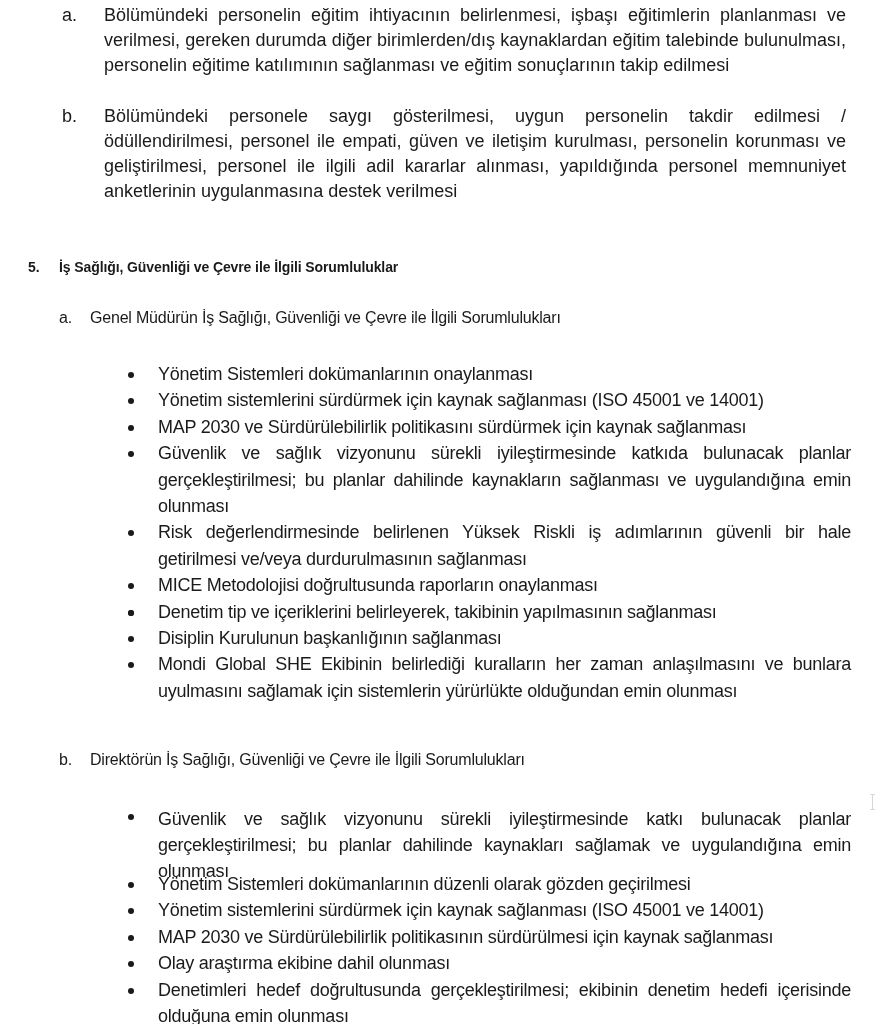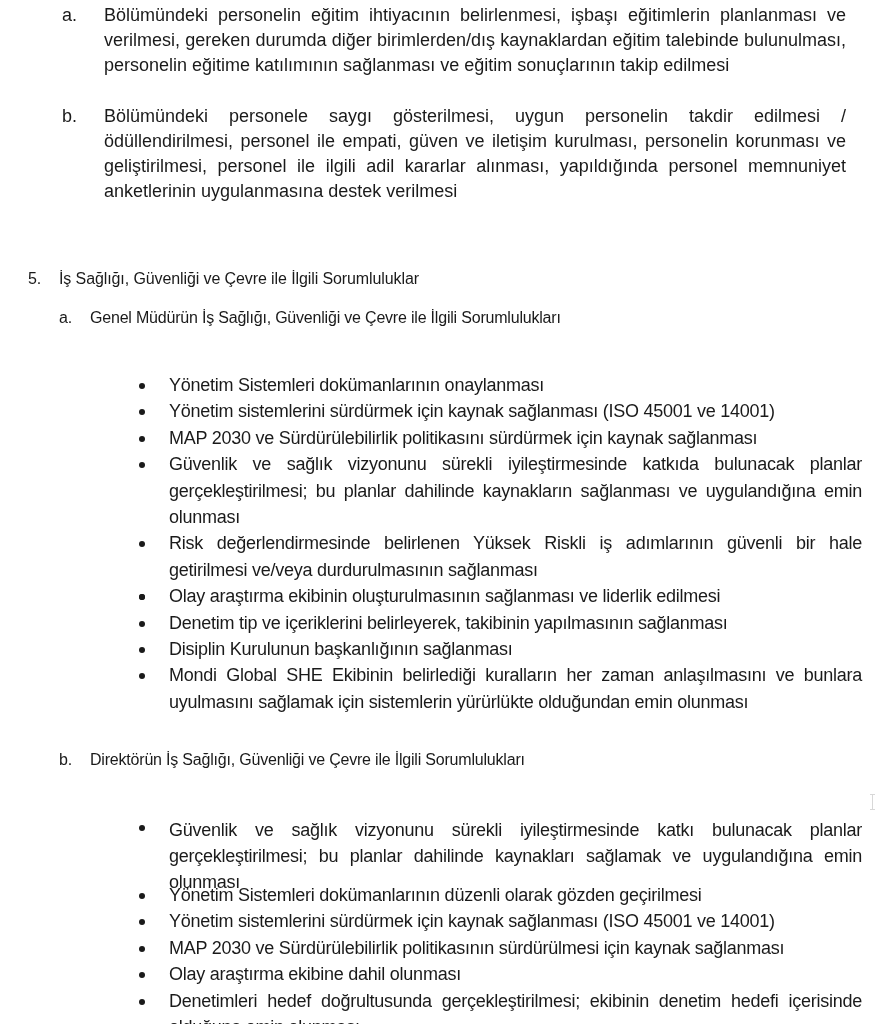--- a/index.html
+++ b/index.html
@@ -8,29 +8,29 @@
     font-family: "Liberation Sans", sans-serif; color: #1a1a1a;
   }
   .page { position: absolute; left: 0; top: 0; width: 896px; height: 1024px; }
   .lettered {
     position: absolute; left: 62px; width: 784px;
     font-size: 18px; line-height: 25px;
   }
   .lettered .marker { position: absolute; left: 0; top: 0; }
   .lettered .text { margin-left: 42px; text-align: justify; }
   .section-heading {
-    position: absolute; left: 28px; top: 256px; font-size: 16px; font-weight: normal;
-    line-height: 22px; letter-spacing: -0.1px; margin-top: 12px;
+    position: absolute; left: 28px; top: 256px; font-size: 14px; font-weight: bold;
+    line-height: 22px; letter-spacing: -0.1px;
   }
   .section-heading .num { display: inline-block; width: 31px; }
   .sub-heading {
     position: absolute; left: 59px; font-size: 16px; line-height: 22px; letter-spacing: -0.2px;
   }
   .sub-heading .marker { display: inline-block; width: 31px; }
-  .bullets { position: absolute; left: 120px; width: 726px; margin: 16px; padding: 0; list-style: none; }
+  .bullets { position: absolute; left: 120px; width: 726px; margin: 5px; padding: 0; list-style: none; }
   .bullets li { position: relative; padding-left: 33px; font-size: 18px; line-height: 26.4px; text-align: justify; letter-spacing: -0.25px; }
   .bullets li .dot { position: absolute; left: 3px; top: 11px; width: 6px; height: 6px; border-radius: 50%; background: #1a1a1a; }
   .bullets.tight li { line-height: 26px; }
   .ibeam { position: absolute; left: 870px; top: 794px; width: 5px; height: 16px; }
   .ibeam .v { position: absolute; left: 2px; top: 1px; width: 1px; height: 14px; background: #d8d8d8; }
   .ibeam .t, .ibeam .b { position: absolute; left: 0; width: 5px; height: 1px; background: #d8d8d8; }
   .ibeam .t { top: 0; } .ibeam .b { bottom: 0; }
 </style>
 </head>
 <body>
@@ -53,22 +53,22 @@
   <div class="sub-heading" style="top:307px;">
     <span class="marker">a.</span><span>Genel Müdürün İş Sağlığı, Güvenliği ve Çevre ile İlgili Sorumlulukları</span>
   </div>
 
   <ul class="bullets" style="top:356px;">
     <li><span class="dot"></span><span>Yönetim Sistemleri dokümanlarının onaylanması</span></li>
     <li><span class="dot"></span><span>Yönetim sistemlerini sürdürmek için kaynak sağlanması (ISO 45001 ve 14001)</span></li>
     <li><span class="dot"></span><span>MAP 2030 ve Sürdürülebilirlik politikasını sürdürmek için kaynak sağlanması</span></li>
     <li><span class="dot"></span><span>Güvenlik ve sağlık vizyonunu sürekli iyileştirmesinde katkıda bulunacak planlar gerçekleştirilmesi; bu planlar dahilinde kaynakların sağlanması ve uygulandığına emin olunması</span></li>
     <li><span class="dot"></span><span>Risk değerlendirmesinde belirlenen Yüksek Riskli iş adımlarının güvenli bir hale getirilmesi ve/veya durdurulmasının sağlanması</span></li>
+    <li><span class="dot"></span><span>MICE Metodolojisi doğrultusunda raporların onaylanması</span></li>
     <li><span class="dot"></span></li>
-    <li><span class="dot"></span><span>Olay araştırma ekibinin oluşturulmasının sağlanması ve liderlik edilmesi</span></li>
     <li><span class="dot"></span><span>Denetim tip ve içeriklerini belirleyerek, takibinin yapılmasının sağlanması</span></li>
     <li><span class="dot"></span><span>Disiplin Kurulunun başkanlığının sağlanması</span></li>
     <li><span class="dot"></span><span>Mondi Global SHE Ekibinin belirlediği kuralların her zaman anlaşılmasını ve bunlara uyulmasını sağlamak için sistemlerin yürürlükte olduğundan emin olunması</span></li>
   </ul>
 
   <div class="sub-heading" style="top:749px;">
     <span class="marker">b.</span><span>Direktörün İş Sağlığı, Güvenliği ve Çevre ile İlgili Sorumlulukları</span>
   </div>
 
   <ul class="bullets tight" style="top:801px;">

